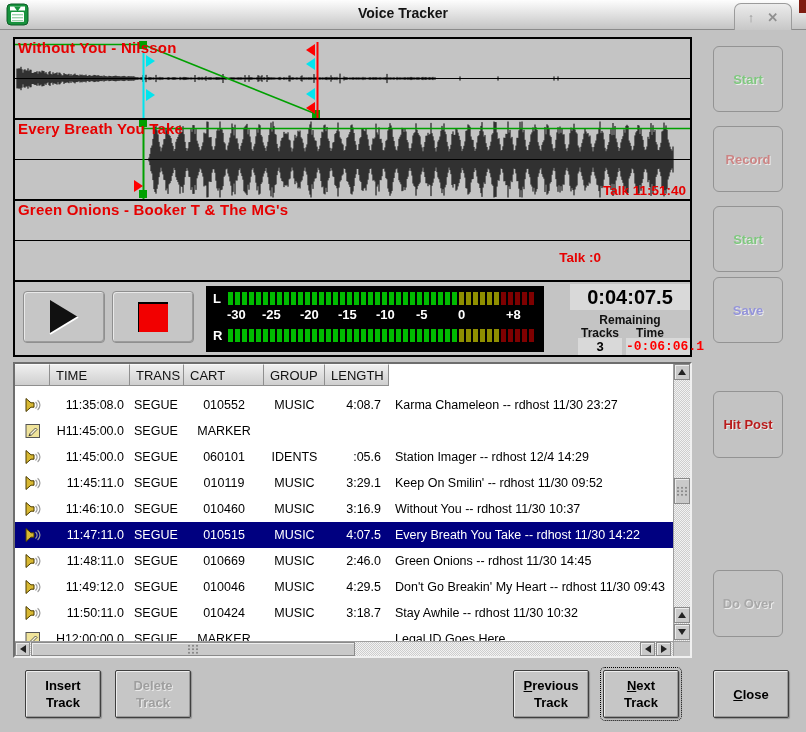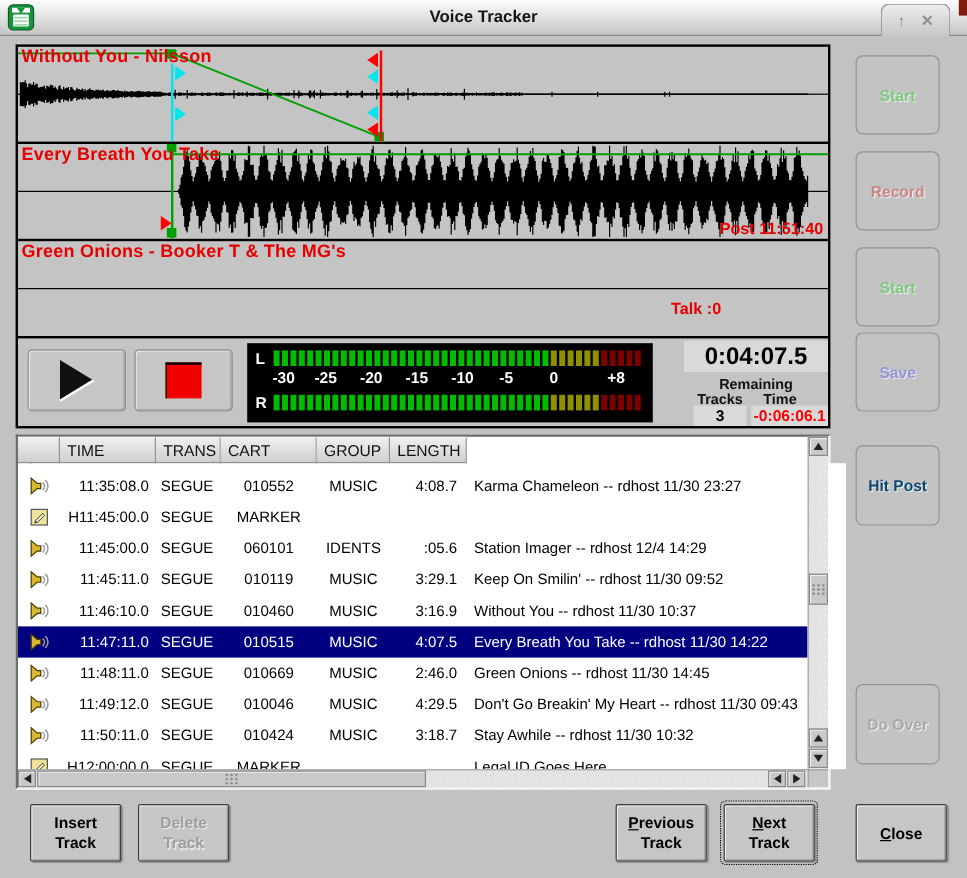--- a/index.html
+++ b/index.html
@@ -33,26 +33,26 @@
   #meterL{top:6px;} #meterR{top:43px;}
   .seg{width:5px;height:13px;flex:0 0 auto;}
   .scale{position:absolute;left:0;top:21px;width:338px;height:17px;}
   .scale span{position:absolute;color:#fff;font-weight:bold;font-size:13px;}
   .time-display{position:absolute;left:555px;top:2px;width:120px;height:26px;background:#d9d9d9;color:#000;font-size:20px;font-weight:bold;text-align:center;line-height:26px;}
   .remaining-label{position:absolute;left:555px;top:31px;width:120px;text-align:center;font-size:12px;font-weight:bold;color:#111;}
   .mini-label{position:absolute;top:44px;font-size:12px;font-weight:bold;color:#111;text-align:center;width:60px;}
   #tracksLbl{left:555px;} #timeLbl{left:605px;}
   .value-box{position:absolute;top:56px;height:17px;background:#d9d9d9;font-size:13px;font-weight:bold;text-align:center;line-height:17px;}
   #tracksVal{left:563px;width:44px;color:#000;}
-  #timeVal{left:611px;width:64px;color:#ff0000;}
+  #timeVal{left:611px;width:64px;color:#ff0000;font-family:Liberation Mono, monospace;}
   
   .log-frame{position:absolute;left:13px;top:362px;width:679px;height:296px;background:#fff;border:2px solid;border-color:#6e6e6e #f0f0f0 #f0f0f0 #6e6e6e;box-sizing:border-box;}
   .log-header{position:absolute;left:0;top:0;height:22px;display:flex;z-index:3;}
   .h-cell{height:22px;box-sizing:border-box;background:linear-gradient(#efefef,#cfcfcf);border-right:1px solid #8f8f8f;border-bottom:1px solid #8f8f8f;border-top:1px solid #fafafa;font-size:13px;color:#111;display:flex;align-items:center;padding-left:6px;flex:0 0 auto;}
-  .log-body{position:absolute;left:0;top:22px;width:658px;height:255px;overflow:hidden;background:#fff;padding-left:32px;}
+  .log-body{position:absolute;left:0;top:22px;width:658px;height:255px;overflow:hidden;background:#fff;}
   .log-rows{position:absolute;left:0;top:-20px;width:658px;}
   .log-row{display:flex;height:26px;align-items:center;font-size:12.5px;color:#000;}
   .log-row.selected{background:#000080;color:#fff;}
   .cell{box-sizing:border-box;overflow:hidden;white-space:nowrap;flex:0 0 auto;}
   .c-icon{display:flex;align-items:center;justify-content:center;}
   .c-time{text-align:right;padding-right:6px;}
   .c-trans{text-align:left;padding-left:4px;}
   .c-cart{text-align:center;}
   .c-group{text-align:center;}
   .c-length{text-align:right;padding-right:8px;}
@@ -131,21 +131,21 @@
       <path id="wavePath2" stroke="#000" stroke-width="1" fill="none" d="M133 39.5L133 39.5M134 37.6L134 41.4M135 33.9L135 45.1M136 27.8L136 51.2M137 25.5L137 53.5M138 18.9L138 60.1M139 9.9L139 69.1M140 7.0L140 72.0M141 5.3L141 73.7M142 10.2L142 68.8M143 14.4L143 64.6M144 21.9L144 57.1M145 26.6L145 52.4M146 31.3L146 47.7M147 27.6L147 51.4M148 24.6L148 54.4M149 19.2L149 59.8M150 18.9L150 60.1M151 8.6L151 70.4M152 10.5L152 68.5M153 5.1L153 73.9M154 14.7L154 64.3M155 15.9L155 63.1M156 18.1L156 60.9M157 23.1L157 55.9M158 25.9L158 53.1M159 31.1L159 47.9M160 29.0L160 50.0M161 21.8L161 57.2M162 19.0L162 60.0M163 16.9L163 62.1M164 14.4L164 64.6M165 5.3L165 73.7M166 12.7L166 66.3M167 12.0L167 67.0M168 6.2L168 72.8M169 14.2L169 64.8M170 21.9L170 57.1M171 28.0L171 51.0M172 30.9L172 48.1M173 28.3L173 50.7M174 22.2L174 56.8M175 22.0L175 57.0M176 9.1L176 69.9M177 11.8L177 67.2M178 5.1L178 73.9M179 5.2L179 73.8M180 13.9L180 65.1M181 9.1L181 69.9M182 20.7L182 58.3M183 23.6L183 55.4M184 27.1L184 51.9M185 30.6L185 48.4M186 29.5L186 49.5M187 26.1L187 52.9M188 22.4L188 56.6M189 12.6L189 66.4M190 13.6L190 65.4M191 13.4L191 65.6M192 1.5L192 77.5M193 1.8L193 77.2M194 17.4L194 61.6M195 17.4L195 61.6M196 17.0L196 62.0M197 26.3L197 52.7M198 29.8L198 49.2M199 29.7L199 49.3M200 26.2L200 52.8M201 18.3L201 60.7M202 10.6L202 68.4M203 8.4L203 70.6M204 10.7L204 68.3M205 1.5L205 77.5M206 8.9L206 70.1M207 9.4L207 69.6M208 12.9L208 66.1M209 22.2L209 56.8M210 23.5L210 55.5M211 29.6L211 49.4M212 30.4L212 48.6M213 25.5L213 53.5M214 22.5L214 56.5M215 17.6L215 61.4M216 13.3L216 65.7M217 3.5L217 75.5M218 7.1L218 71.9M219 15.4L219 63.6M220 4.7L220 74.3M221 18.6L221 60.4M222 18.4L222 60.6M223 23.3L223 55.7M224 28.9L224 50.1M225 30.7L225 48.3M226 25.8L226 53.2M227 22.9L227 56.1M228 19.3L228 59.7M229 7.8L229 71.2M230 6.6L230 72.4M231 5.4L231 73.6M232 3.9L232 75.1M233 14.3L233 64.7M234 9.3L234 69.7M235 16.5L235 62.5M236 22.3L236 56.7M237 29.3L237 49.7M238 31.0L238 48.0M239 26.4L239 52.6M240 23.8L240 55.2M241 16.3L241 62.7M242 8.6L242 70.4M243 12.7L243 66.3M244 4.3L244 74.7M245 5.3L245 73.7M246 15.0L246 64.0M247 16.6L247 62.4M248 22.4L248 56.6M249 25.5L249 53.5M250 27.9L250 51.1M251 31.0L251 48.0M252 26.3L252 52.7M253 21.8L253 57.2M254 15.1L254 63.9M255 8.6L255 70.4M256 2.6L256 76.4M257 11.6L257 67.4M258 1.5L258 77.5M259 6.2L259 72.8M260 13.9L260 65.1M261 14.7L261 64.3M262 23.9L262 55.1M263 28.1L263 50.9M264 31.3L264 47.7M265 26.5L265 52.5M266 20.7L266 58.3M267 18.0L267 61.0M268 17.4L268 61.6M269 11.9L269 67.1M270 14.0L270 65.0M271 13.3L271 65.7M272 14.2L272 64.8M273 12.3L273 66.7M274 19.6L274 59.4M275 20.4L275 58.6M276 27.5L276 51.5M277 31.5L277 47.5M278 28.5L278 50.5M279 20.6L279 58.4M280 14.8L280 64.2M281 17.9L281 61.1M282 16.3L282 62.7M283 10.7L283 68.3M284 12.0L284 67.0M285 10.5L285 68.5M286 17.3L286 61.7M287 18.7L287 60.3M288 22.7L288 56.3M289 28.2L289 50.8M290 31.4L290 47.6M291 27.4L291 51.6M292 24.4L292 54.6M293 13.8L293 65.2M294 8.4L294 70.6M295 4.4L295 74.6M296 1.5L296 77.5M297 14.7L297 64.3M298 10.1L298 68.9M299 17.5L299 61.5M300 20.4L300 58.6M301 20.8L301 58.2M302 26.6L302 52.4M303 31.2L303 47.8M304 29.1L304 49.9M305 25.6L305 53.4M306 18.0L306 61.0M307 11.7L307 67.3M308 12.5L308 66.5M309 5.3L309 73.7M310 4.6L310 74.4M311 11.2L311 67.8M312 7.0L312 72.0M313 18.6L313 60.4M314 21.0L314 58.0M315 27.8L315 51.2M316 31.0L316 48.0M317 28.4L317 50.6M318 22.6L318 56.4M319 22.0L319 57.0M320 14.1L320 64.9M321 13.0L321 66.0M322 10.7L322 68.3M323 2.5L323 76.5M324 11.4L324 67.6M325 17.4L325 61.6M326 18.8L326 60.2M327 23.4L327 55.6M328 24.6L328 54.4M329 30.6L329 48.4M330 30.0L330 49.0M331 26.3L331 52.7M332 17.9L332 61.1M333 17.1L333 61.9M334 14.4L334 64.6M335 12.0L335 67.0M336 5.3L336 73.7M337 4.5L337 74.5M338 7.5L338 71.5M339 13.0L339 66.0M340 21.1L340 57.9M341 24.7L341 54.3M342 30.1L342 48.9M343 30.0L343 49.0M344 24.1L344 54.9M345 18.3L345 60.7M346 17.0L346 62.0M347 8.8L347 70.2M348 8.1L348 70.9M349 10.5L349 68.5M350 11.2L350 67.8M351 8.5L351 70.5M352 14.6L352 64.4M353 19.3L353 59.7M354 25.8L354 53.2M355 30.0L355 49.0M356 30.5L356 48.5M357 24.5L357 54.5M358 18.4L358 60.6M359 19.1L359 59.9M360 17.5L360 61.5M361 3.6L361 75.4M362 12.4L362 66.6M363 14.5L363 64.5M364 7.4L364 71.6M365 19.1L365 59.9M366 18.8L366 60.2M367 22.8L367 56.2M368 30.1L368 48.9M369 30.4L369 48.6M370 27.4L370 51.6M371 20.9L371 58.1M372 19.7L372 59.3M373 10.5L373 68.5M374 7.2L374 71.8M375 3.2L375 75.8M376 5.5L376 73.5M377 8.1L377 70.9M378 16.9L378 62.1M379 21.0L379 58.0M380 26.4L380 52.6M381 29.7L381 49.3M382 30.6L382 48.4M383 26.2L383 52.8M384 18.8L384 60.2M385 16.7L385 62.3M386 14.7L386 64.3M387 7.8L387 71.2M388 8.3L388 70.7M389 11.9L389 67.1M390 8.9L390 70.1M391 11.5L391 67.5M392 20.0L392 59.0M393 22.3L393 56.7M394 28.2L394 50.8M395 31.0L395 48.0M396 28.1L396 50.9M397 23.4L397 55.6M398 15.5L398 63.5M399 13.2L399 65.8M400 12.2L400 66.8M401 3.3L401 75.7M402 9.8L402 69.2M403 13.1L403 65.9M404 14.9L404 64.1M405 16.4L405 62.6M406 24.5L406 54.5M407 27.4L407 51.6M408 31.3L408 47.7M409 26.9L409 52.1M410 22.0L410 57.0M411 15.8L411 63.2M412 15.7L412 63.3M413 12.8L413 66.2M414 14.8L414 64.2M415 13.9L415 65.1M416 2.9L416 76.1M417 13.2L417 65.8M418 16.3L418 62.7M419 20.4L419 58.6M420 28.0L420 51.0M421 31.5L421 47.5M422 26.9L422 52.1M423 21.6L423 57.4M424 19.8L424 59.2M425 16.5L425 62.5M426 10.7L426 68.3M427 5.9L427 73.1M428 9.8L428 69.2M429 3.4L429 75.6M430 11.6L430 67.4M431 14.2L431 64.8M432 21.9L432 57.1M433 26.3L433 52.7M434 31.4L434 47.6M435 28.9L435 50.1M436 24.8L436 54.2M437 14.0L437 65.0M438 11.4L438 67.6M439 15.0L439 64.0M440 14.8L440 64.2M441 8.3L441 70.7M442 9.4L442 69.6M443 12.6L443 66.4M444 15.9L444 63.1M445 19.9L445 59.1M446 26.2L446 52.8M447 31.1L447 47.9M448 28.8L448 50.2M449 25.8L449 53.2M450 21.4L450 57.6M451 10.9L451 68.1M452 10.4L452 68.6M453 4.4L453 74.6M454 5.3L454 73.7M455 6.8L455 72.2M456 16.5L456 62.5M457 19.7L457 59.3M458 20.0L458 59.0M459 27.0L459 52.0M460 30.9L460 48.1M461 28.7L461 50.3M462 22.5L462 56.5M463 16.2L463 62.8M464 15.2L464 63.8M465 11.0L465 68.0M466 5.9L466 73.1M467 2.1L467 76.9M468 11.4L468 67.6M469 16.6L469 62.4M470 15.1L470 63.9M471 23.2L471 55.8M472 27.0L472 52.0M473 30.5L473 48.5M474 29.5L474 49.5M475 25.8L475 53.2M476 21.7L476 57.3M477 14.6L477 64.4M478 13.2L478 65.8M479 1.5L479 77.5M480 2.1L480 76.9M481 2.1L481 76.9M482 12.4L482 66.6M483 19.0L483 60.0M484 18.2L484 60.8M485 24.3L485 54.7M486 30.5L486 48.5M487 30.0L487 49.0M488 26.3L488 52.7M489 17.6L489 61.4M490 18.0L490 61.0M491 13.8L491 65.2M492 14.0L492 65.0M493 1.5L493 77.5M494 12.6L494 66.4M495 9.9L495 69.1M496 18.3L496 60.7M497 16.9L497 62.1M498 24.4L498 54.6M499 30.4L499 48.6M500 29.9L500 49.1M501 25.6L501 53.4M502 17.8L502 61.2M503 17.9L503 61.1M504 10.3L504 68.7M505 1.8L505 77.2M506 8.8L506 70.2M507 1.5L507 77.5M508 12.3L508 66.7M509 9.8L509 69.2M510 19.8L510 59.2M511 26.5L511 52.5M512 30.1L512 48.9M513 30.2L513 48.8M514 24.9L514 54.1M515 21.8L515 57.2M516 14.4L516 64.6M517 12.4L517 66.6M518 7.4L518 71.6M519 11.2L519 67.8M520 4.5L520 74.5M521 7.3L521 71.7M522 9.9L522 69.1M523 22.2L523 56.8M524 25.7L524 53.3M525 29.4L525 49.6M526 30.9L526 48.1M527 24.9L527 54.1M528 22.2L528 56.8M529 20.3L529 58.7M530 7.0L530 72.0M531 14.3L531 64.7M532 4.3L532 74.7M533 5.5L533 73.5M534 8.1L534 70.9M535 15.5L535 63.5M536 17.0L536 62.0M537 24.2L537 54.8M538 28.4L538 50.6M539 31.1L539 47.9M540 27.9L540 51.1M541 19.8L541 59.2M542 12.4L542 66.6M543 7.2L543 71.8M544 13.7L544 65.3M545 6.5L545 72.5M546 12.8L546 66.2M547 8.2L547 70.8M548 14.6L548 64.4M549 14.3L549 64.7M550 24.2L550 54.8M551 28.6L551 50.4M552 31.2L552 47.8M553 27.8L553 51.2M554 24.4L554 54.6M555 13.2L555 65.8M556 7.6L556 71.4M557 10.8L557 68.2M558 9.0L558 70.0M559 3.7L559 75.3M560 9.5L560 69.5M561 12.3L561 66.7M562 13.6L562 65.4M563 25.5L563 53.5M564 27.5L564 51.5M565 31.5L565 47.5M566 26.8L566 52.2M567 23.1L567 55.9M568 19.3L568 59.7M569 13.6L569 65.4M570 8.4L570 70.6M571 11.5L571 67.5M572 13.8L572 65.2M573 13.1L573 65.9M574 16.7L574 62.3M575 15.5L575 63.5M576 23.6L576 55.4M577 27.1L577 51.9M578 31.4L578 47.6M579 27.0L579 52.0M580 23.4L580 55.6M581 20.5L581 58.5M582 14.3L582 64.7M583 13.7L583 65.3M584 7.9L584 71.1M585 1.5L585 77.5M586 13.1L586 65.9M587 10.9L587 68.1M588 12.6L588 66.4M589 19.4L589 59.6M590 27.8L590 51.2M591 31.2L591 47.8M592 29.2L592 49.8M593 25.0L593 54.0M594 22.1L594 56.9M595 14.0L595 65.0M596 9.1L596 69.9M597 15.2L597 63.8M598 3.0L598 76.0M599 14.9L599 64.1M600 6.0L600 73.0M601 18.5L601 60.5M602 22.2L602 56.8M603 27.0L603 52.0M604 31.0L604 48.0M605 28.1L605 50.9M606 22.4L606 56.6M607 19.1L607 59.9M608 16.2L608 62.8M609 9.3L609 69.7M610 12.7L610 66.3M611 5.9L611 73.1M612 4.8L612 74.2M613 5.9L613 73.1M614 20.5L614 58.5M615 22.8L615 56.2M616 25.9L616 53.1M617 30.5L617 48.5M618 29.6L618 49.4M619 25.8L619 53.2M620 15.4L620 63.6M621 12.4L621 66.6M622 11.0L622 68.0M623 5.0L623 74.0M624 5.6L624 73.4M625 14.0L625 65.0M626 8.2L626 70.8M627 16.1L627 62.9M628 19.9L628 59.1M629 26.9L629 52.1M630 30.1L630 48.9M631 29.4L631 49.6M632 26.5L632 52.5M633 16.8L633 62.2M634 19.0L634 60.0M635 11.9L635 67.1M636 3.1L636 75.9M637 14.9L637 64.1M638 5.2L638 73.8M639 12.0L639 67.0M640 10.1L640 68.9M641 22.1L641 56.9M642 24.4L642 54.6M643 29.9L643 49.1M644 30.3L644 48.7M645 27.2L645 51.8M646 22.8L646 56.2M647 11.5L647 67.5M648 10.7L648 68.3M649 2.6L649 76.4M650 8.8L650 70.2M651 5.4L651 73.6M652 9.8L652 69.2M653 19.5L653 59.5M654 22.6L654 56.4M655 26.6L655 52.4M656 29.1L656 49.9M657 30.6L657 48.4M658 26.5L658 52.5"></path>
     </svg>
     <svg class="layer" width="675" height="79">
       <line x1="128" y1="8.5" x2="675" y2="8.5" stroke="#00a000" stroke-width="1.6"></line>
       <line x1="128.5" y1="0" x2="128.5" y2="79" stroke="#00a000" stroke-width="2"></line>
       <rect x="124" y="0" width="8" height="7" fill="#00a000"></rect>
       <rect x="124" y="70" width="8" height="8" fill="#00a000"></rect>
       <polygon points="119,60 119,72 128,66" fill="#ff0000"></polygon>
     </svg>
     <div class="track-title">Every Breath You Take</div>
-    <div class="track-note" id="note2">Post 11:51:40</div>
+    <div class="track-note" id="note2">Talk 11:51:40</div>
   </div>
 
   <div class="track-divider"></div>
 
   <div class="track">
     <div class="centerline"></div>
     <div class="track-title">Green Onions - Booker T &amp; The MG's</div>
     <div class="track-note" id="note3">Talk :0</div>
   </div>
 
@@ -481,21 +481,21 @@
       </div>
   </div>
   <div class="corner"></div>
 </div>
 
 <div id="sideButtons">
     <div class="side-btn" style="top: 46px; height: 66px; color: rgb(127, 200, 127);">Start</div>
     <div class="side-btn" style="top: 126px; height: 66px; color: rgb(204, 132, 132);">Record</div>
     <div class="side-btn" style="top: 206px; height: 66px; color: rgb(127, 200, 127);">Start</div>
     <div class="side-btn" style="top: 277px; height: 66px; color: rgb(148, 148, 218);">Save</div>
-    <div class="side-btn" style="top: 371px; height: 67px; color: #0c4a6e;">Hit Post</div>
+    <div class="side-btn" style="top: 391px; height: 67px; color: #b91c1c;">Hit Post</div>
     <div class="side-btn" style="top: 570px; height: 67px; color: rgb(168, 168, 168);">Do Over</div>
   </div>
 <div id="bottomButtons">
     <div class="foot-btn" style="left: 25px;">
       <span>Insert</span>
       <span>Track</span>
     </div>
     <div class="foot-btn disabled" style="left: 115px;">
       <span>Delete</span>
       <span>Track</span>

